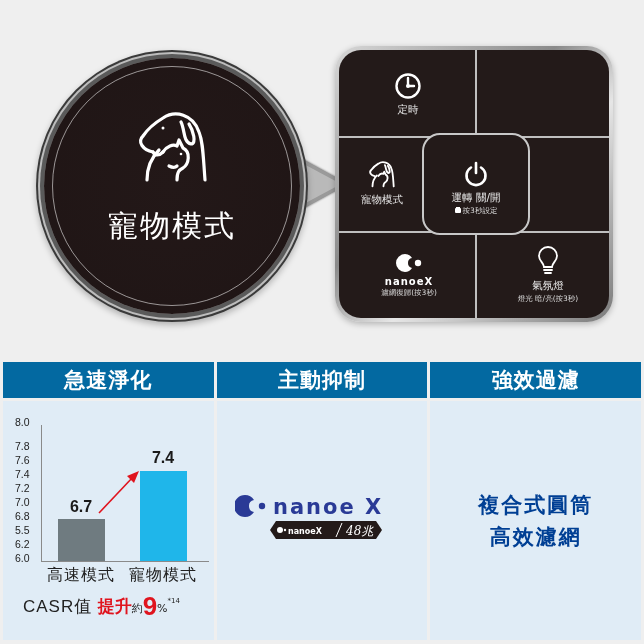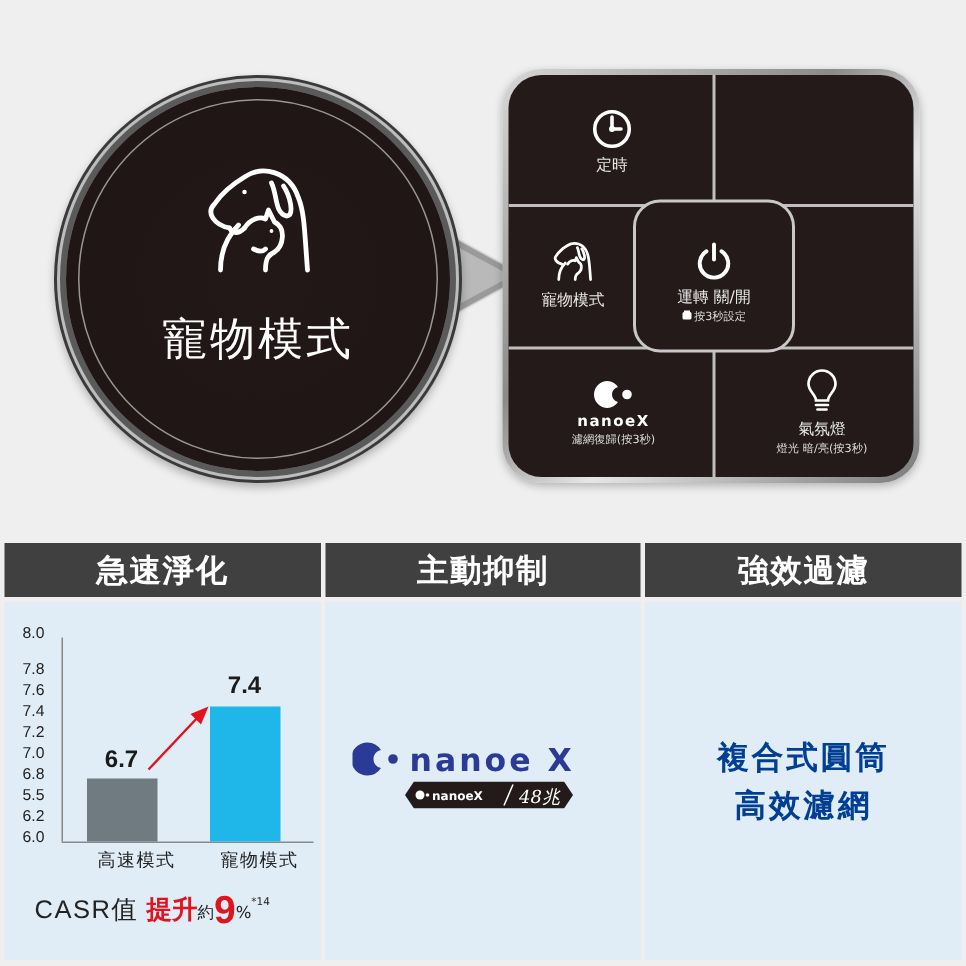--- a/index.html
+++ b/index.html
@@ -69,33 +69,33 @@
   .c-disp  { left: 194px; top: 112px; width: 80px; }
   .c-nanoe { left: 20px; top: 202px; width: 100px; }
   .c-lamp  { left: 148px; top: 196px; width: 122px; }
 
   .nanoe-word { font-family: "DejaVu Sans", sans-serif; font-weight: bold; font-size: 10px; letter-spacing: 1px; color: #ffffff; display: block; margin-top: 2px; }
 
   
   .features { position: absolute; left: 3px; top: 362px; width: 638px; height: 278px; display: flex; gap: 3px; }
   .col { flex: 1; display: flex; flex-direction: column; }
   .col-header {
-    height: 36px; background: #404040; color: #ffffff; font-size: 21px; font-weight: bold;
+    height: 36px; background: #0369a1; color: #ffffff; font-size: 21px; font-weight: bold;
     display: flex; align-items: center; justify-content: center; letter-spacing: 1px;
   }
   .col-body { flex: 1; background: #e0ecf6; margin-top: 3px; position: relative; }
 
   
   .chart { position: absolute; left: 0; top: 0; width: 100%; height: 100%; }
   .y-tick { position: absolute; left: 12px; font-size: 10.5px; color: #222; font-family: "Liberation Sans", sans-serif; line-height: 1; }
   .axis-y { position: absolute; left: 38px; top: 26px; width: 1px; height: 160px; background: #8a8a8a; }
   .axis-x { position: absolute; left: 38px; top: 196px; width: 168px; height: 1px; background: #8a8a8a; }
   .bar { position: absolute; }
   .bar-val { position: absolute; font-family: "Liberation Sans", sans-serif; font-weight: bold; font-size: 16px; color: #1a1a1a; text-align: center; width: 60px; }
-  .x-label { position: absolute; font-size: 12px; color: #222; text-align: right; width: 70px; letter-spacing: 1px; }
+  .x-label { position: absolute; font-size: 16px; color: #222; text-align: left; width: 70px; letter-spacing: 1px; }
   .casr { position: absolute; left: 20px; top: 230px; font-size: 17px; color: #222; white-space: nowrap; }
   .casr .casr-a { font-family: "Liberation Sans", sans-serif; letter-spacing: 1px; }
   .casr .up { color: #e0141e; font-weight: bold; }
   .casr .approx { font-size: 11px; }
   .casr .nine { color: #e0141e; font-size: 26px; font-family: "Liberation Sans", sans-serif; font-weight: bold; vertical-align: -3px; }
   .casr .pct { font-size: 11px; }
   .casr .note { font-size: 7px; vertical-align: 9px; }
 
   .nanoe-logo { position: absolute; left: 18px; top: 92px; width: 180px; height: 26px; }
   .nanoe-badge { position: absolute; left: 53px; top: 120px; width: 112px; height: 18px; }

